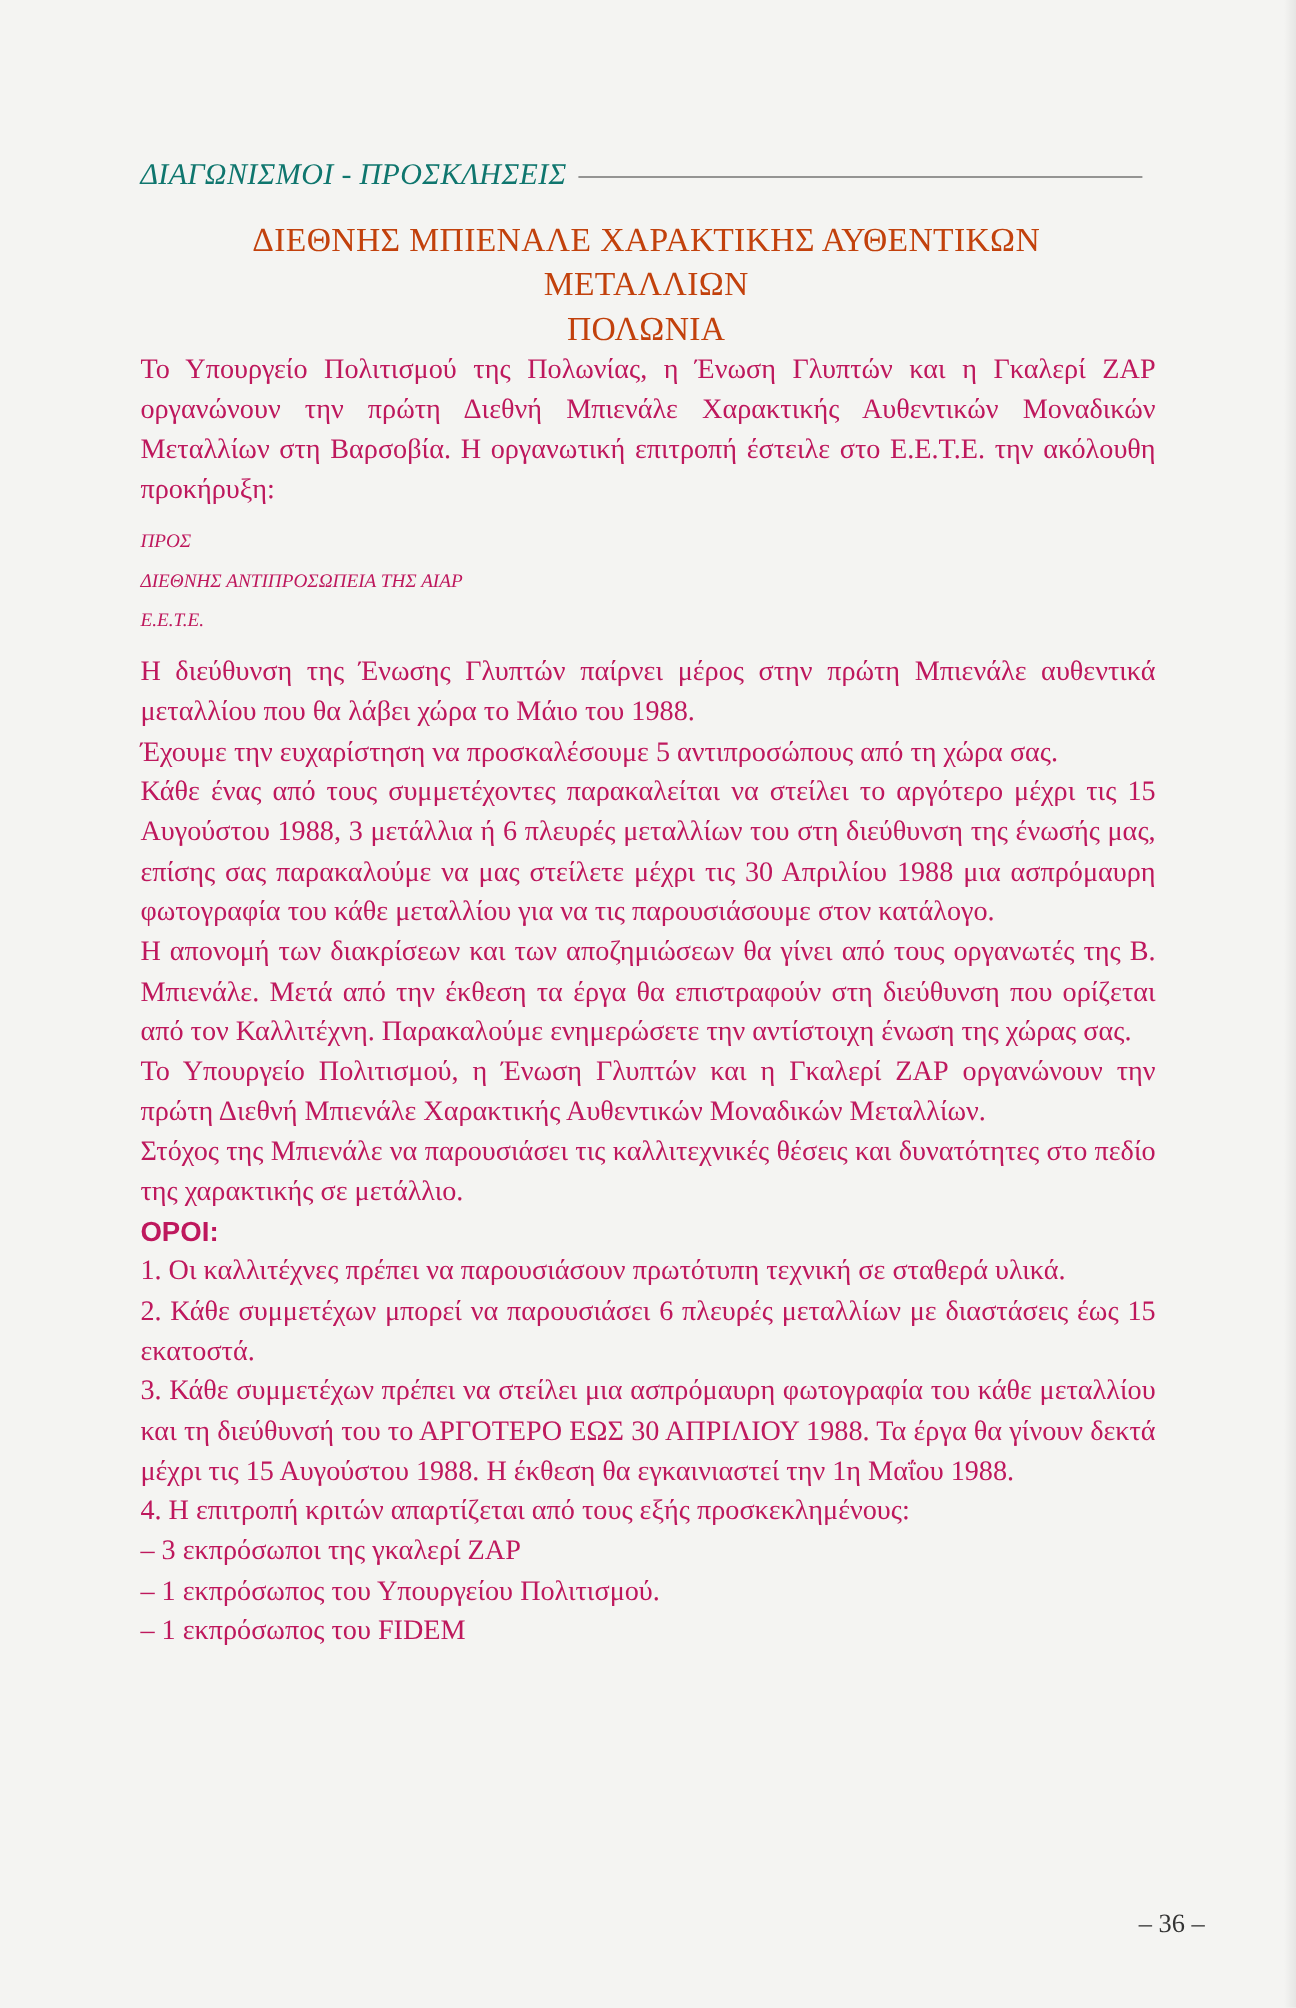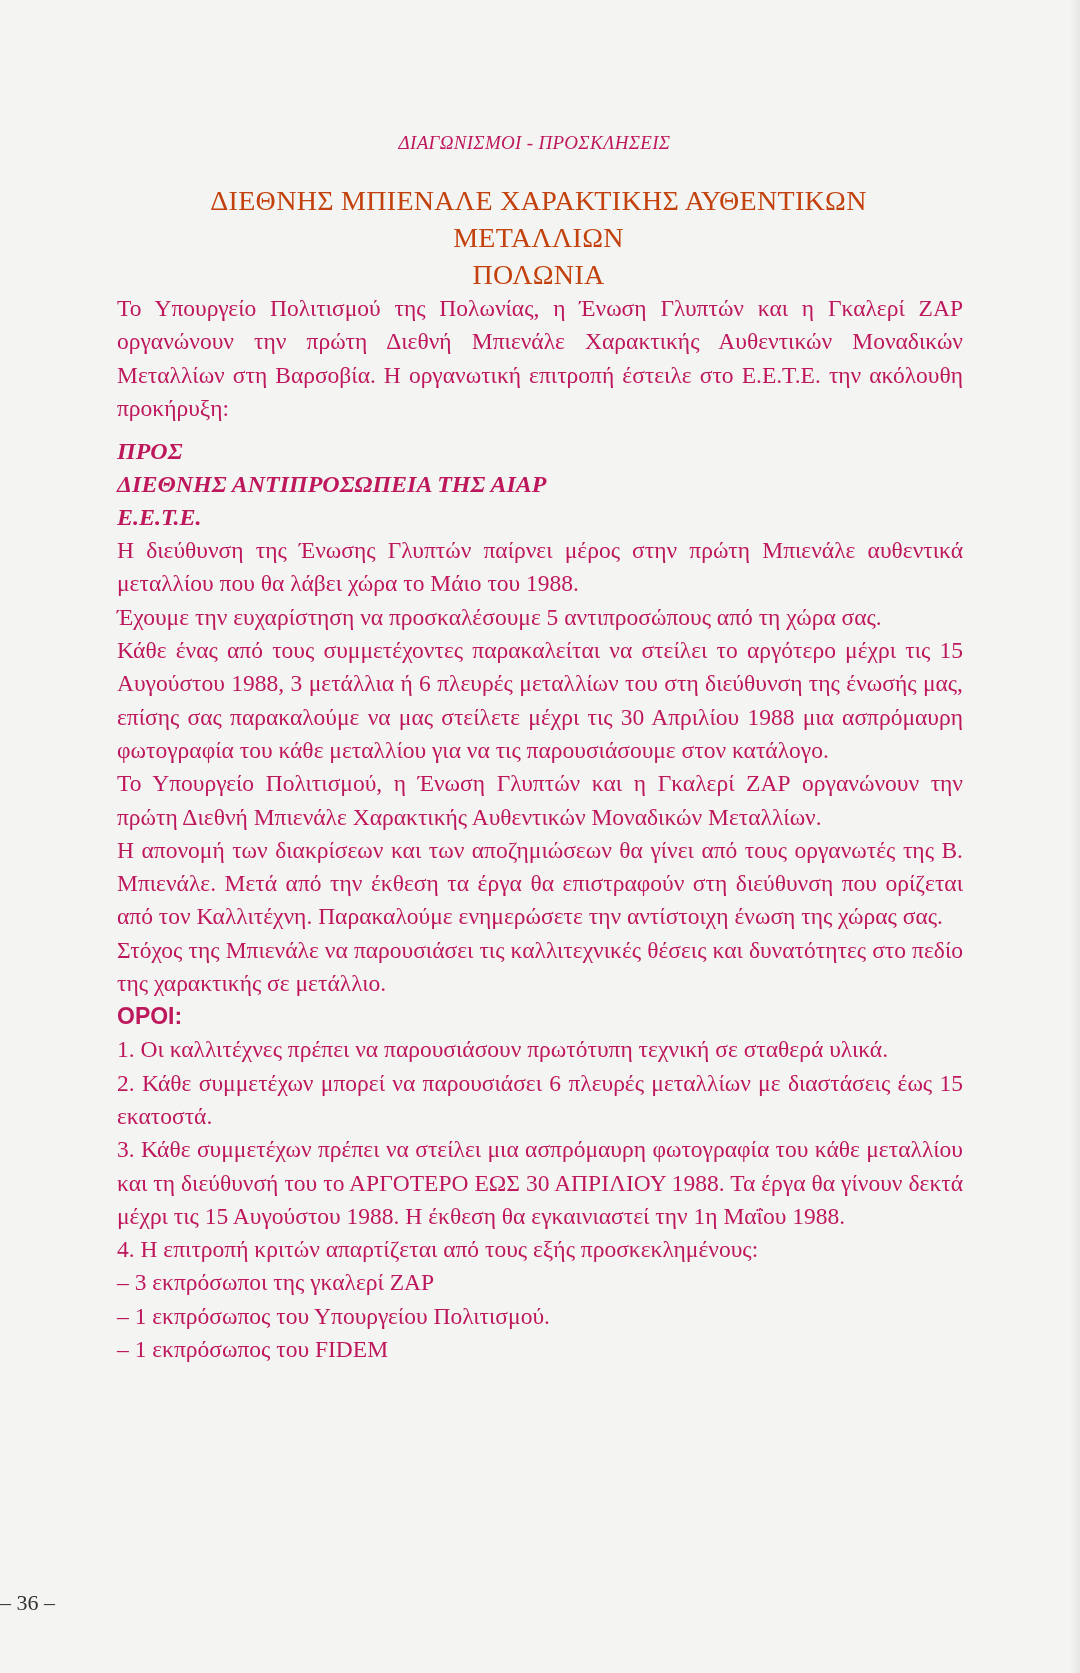--- a/index.html
+++ b/index.html
@@ -24,24 +24,23 @@
       background: linear-gradient(to right, rgba(0,0,0,0), rgba(0,0,0,0.06));
     }
     .running-header {
       position: absolute;
       left: 117px;
       top: 132px;
       width: 835px;
       display: flex;
       align-items: center;
       font-style: italic;
-      font-size: 19px;
+      font-size: 25px;
       letter-spacing: 0.3px;
-      color: #be185d;
-      flex-direction: column;
+      color: #0f766e;
     }
     .running-header .rule {
       flex: 1;
       height: 0;
       border-top: 1.6px solid #555;
       margin-left: 10px;
       margin-top: 2px;
     }
     .title-block {
       position: absolute;
@@ -63,40 +62,40 @@
       line-height: 33.3px;
       color: #be185d;
     }
     .body-block p {
       margin: 0;
       text-align: justify;
       text-align-last: left;
     }
     .address {
       font-style: italic;
-      font-size: 24px;
+      font-size: 16px;
       line-height: 33px;
       margin-top: 10px;
-      font-weight: bold;
+      margin-bottom: 10px;
     }
     .terms-heading {
       font-weight: bold;
       font-family: "Liberation Sans", "DejaVu Sans", sans-serif;
       font-size: 23px;
       line-height: 33px;
     }
     .jury-item {
       margin: 0;
     }
     .page-number {
       position: absolute;
       top: 1590px;
       left: 0;
       width: 1004px;
-      text-align: left;
+      text-align: right;
       font-size: 22px;
       color: #333;
     }
   </style>
 </head>
 <body>
 
 <div class="page-edge"></div>
 
 <div class="running-header">
@@ -115,22 +114,22 @@
 
   <div class="address">
     <div>ΠΡΟΣ</div>
     <div>ΔΙΕΘΝΗΣ ΑΝΤΙΠΡΟΣΩΠΕΙΑ ΤΗΣ ΑΙΑΡ</div>
     <div>Ε.Ε.Τ.Ε.</div>
   </div>
 
   <p>Η διεύθυνση της Ένωσης Γλυπτών παίρνει μέρος στην πρώτη Μπιενάλε αυθεντικά μεταλλίου που θα λάβει χώρα το Μάιο του 1988.</p>
   <p>Έχουμε την ευχαρίστηση να προσκαλέσουμε 5 αντιπροσώπους από τη χώρα σας.</p>
   <p>Κάθε ένας από τους συμμετέχοντες παρακαλείται να στείλει το αργότερο μέχρι τις 15 Αυγούστου 1988, 3 μετάλλια ή 6 πλευρές μεταλλίων του στη διεύθυνση της ένωσής μας, επίσης σας παρακαλούμε να μας στείλετε μέχρι τις 30 Απριλίου 1988 μια ασπρόμαυρη φωτογραφία του κάθε μεταλλίου για να τις παρουσιάσουμε στον κατάλογο.</p>
+  <p>Η απονομή των διακρίσεων και των αποζημιώσεων θα γίνει από τους οργανωτές της Β. Μπιενάλε. Μετά από την έκθεση τα έργα θα επιστραφούν στη διεύθυνση που ορίζεται από τον Καλλιτέχνη. Παρακαλούμε ενημερώσετε την αντίστοιχη ένωση της χώρας σας.</p>
   <p>Το Υπουργείο Πολιτισμού, η Ένωση Γλυπτών και η Γκαλερί ΖΑΡ οργανώνουν την πρώτη Διεθνή Μπιενάλε Χαρακτικής Αυθεντικών Μοναδικών Μεταλλίων.</p>
-  <p>Η απονομή των διακρίσεων και των αποζημιώσεων θα γίνει από τους οργανωτές της Β. Μπιενάλε. Μετά από την έκθεση τα έργα θα επιστραφούν στη διεύθυνση που ορίζεται από τον Καλλιτέχνη. Παρακαλούμε ενημερώσετε την αντίστοιχη ένωση της χώρας σας.</p>
   <p>Στόχος της Μπιενάλε να παρουσιάσει τις καλλιτεχνικές θέσεις και δυνατότητες στο πεδίο της χαρακτικής σε μετάλλιο.</p>
 
   <div class="terms-heading">ΟΡΟΙ:</div>
 
   <p>1. Οι καλλιτέχνες πρέπει να παρουσιάσουν πρωτότυπη τεχνική σε σταθερά υλικά.</p>
   <p>2. Κάθε συμμετέχων μπορεί να παρουσιάσει 6 πλευρές μεταλλίων με διαστάσεις έως 15 εκατοστά.</p>
   <p>3. Κάθε συμμετέχων πρέπει να στείλει μια ασπρόμαυρη φωτογραφία του κάθε μεταλλίου και τη διεύθυνσή του το ΑΡΓΟΤΕΡΟ ΕΩΣ 30 ΑΠΡΙΛΙΟΥ 1988. Τα έργα θα γίνουν δεκτά μέχρι τις 15 Αυγούστου 1988. Η έκθεση θα εγκαινιαστεί την 1η Μαΐου 1988.</p>
   <p>4. Η επιτροπή κριτών απαρτίζεται από τους εξής προσκεκλημένους:</p>
 
   <p class="jury-item">– 3 εκπρόσωποι της γκαλερί ΖΑΡ</p>

